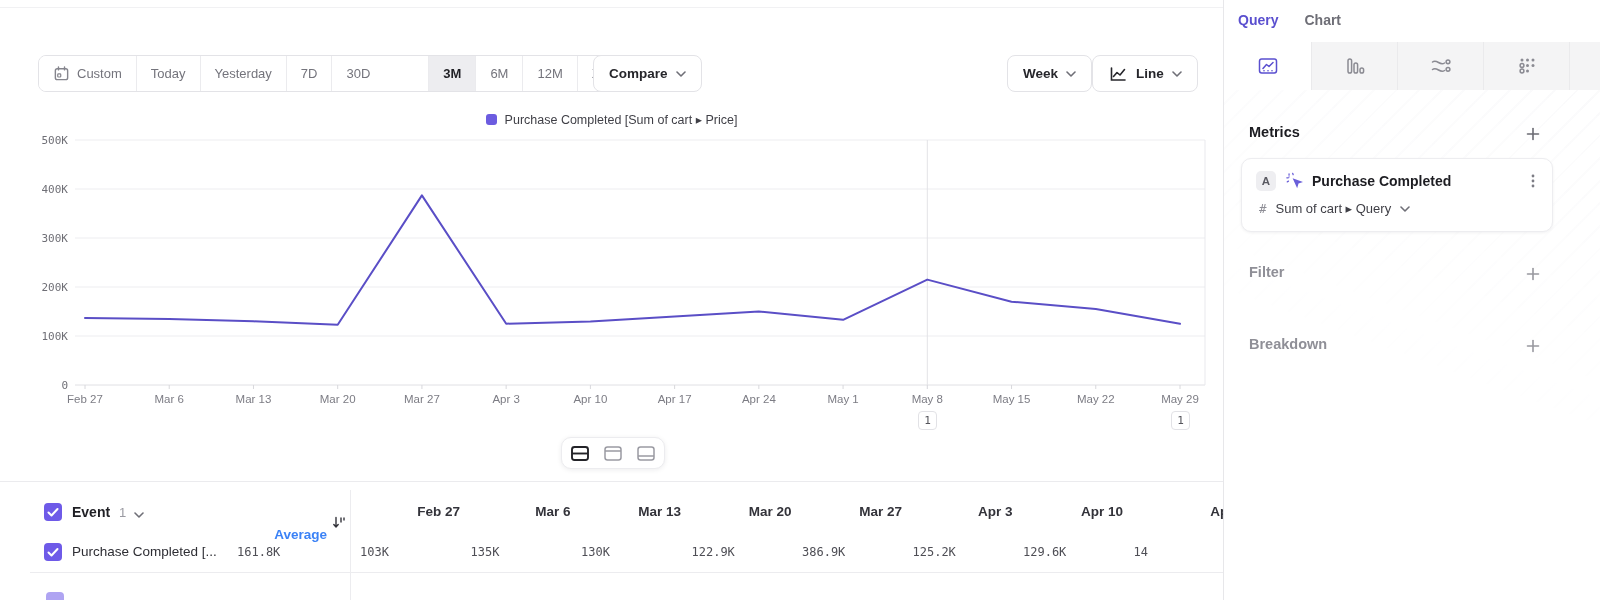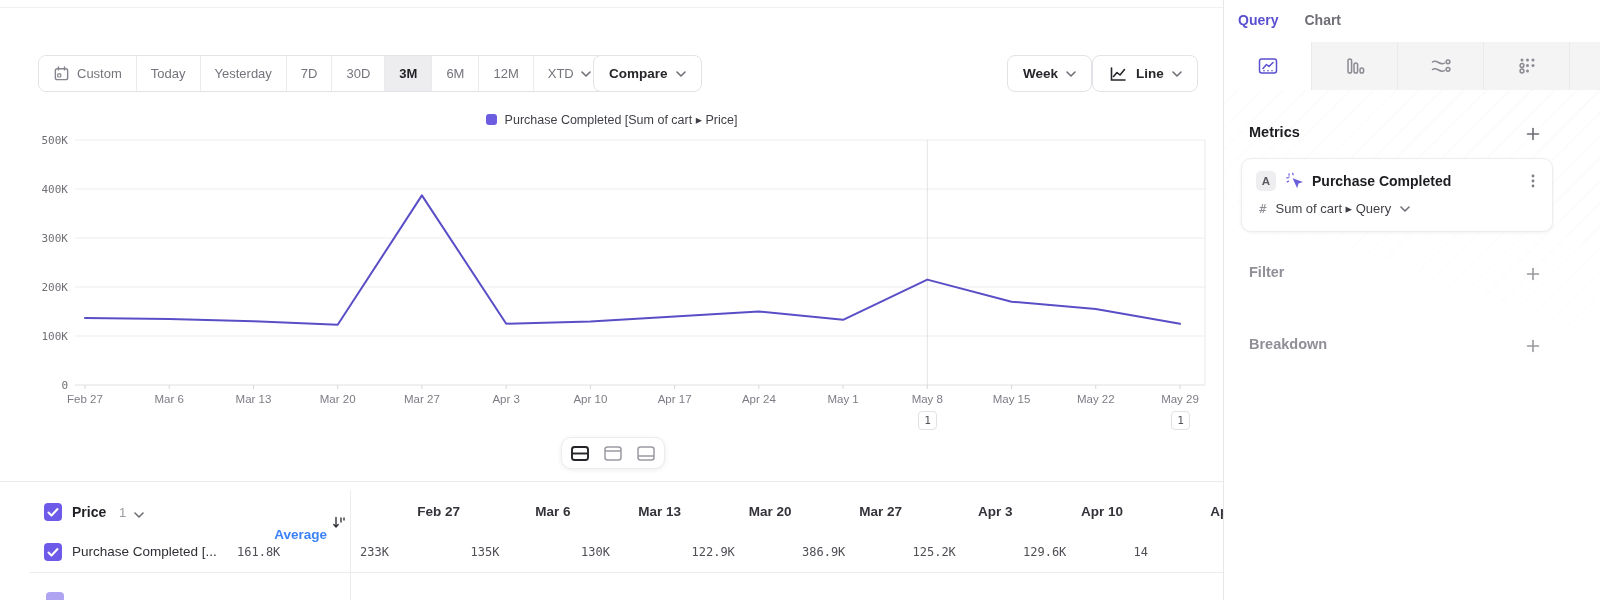--- a/index.html
+++ b/index.html
@@ -14,21 +14,21 @@
   #main{position:absolute;left:0;top:0;width:1223px;height:600px;background:#fff;}
   .hairline-top{position:absolute;left:0;top:7px;width:1223px;height:1px;background:#f1f1f3;}
 
   
   #toolbar{position:absolute;left:0;top:55px;width:1223px;height:37px;padding-left:23px;}
   #range-group{position:absolute;left:38px;top:0;height:37px;display:inline-flex;align-items:stretch;
     border:1px solid var(--border);border-radius:8px;background:#fff;overflow:hidden;}
   .range-item{display:flex;align-items:center;gap:7px;padding:0 14px;font-size:13px;color:var(--txt-gray);
     cursor:pointer;white-space:nowrap;background:#fff;}
   .range-item + .range-item{border-left:1px solid #ebebee;}
-  .range-item.active{background:#ededf0;color:var(--txt-dark);font-weight:bold;}
+  .range-item.active{background:#ededf0;color:var(--txt-dark);font-weight:bold;margin-left:44px;}
   .btn{position:absolute;top:0;height:37px;display:inline-flex;align-items:center;gap:8px;padding:0 15px;
     border:1px solid var(--border);border-radius:8px;background:#fff;font-size:13.5px;font-weight:bold;
     color:#26262b;cursor:pointer;font-family:"Liberation Sans",sans-serif;}
   #compare-btn{left:593px;}
   #week-btn{left:1007px;}
   #line-btn{left:1092px;}
   .chev{width:10px;height:6px;flex:none;}
   .chev path{stroke:#6f6f77;stroke-width:1.6;fill:none;stroke-linecap:round;stroke-linejoin:round;}
 
   
@@ -252,21 +252,21 @@
         </button>
       </div>
     <div id="section-divider"></div>
 
     <div id="table">
       <div class="checkbox" style="left:44px;top:21px;">
         <svg viewBox="0 0 18 18">
             <path d="M4.5 9.5 L7.5 12.5 L13.5 6"></path>
           </svg>
       </div>
-      <span class="event-label">Price</span>
+      <span class="event-label">Event</span>
       <span class="event-count">1</span>
       <svg class="chev event-chev" viewBox="0 0 10 6">
           <path d="M1 1 L5 5 L9 1"></path>
         </svg>
       <div class="avg-wrap">
         <span class="avg-label">Average</span>
         <svg width="15" height="15" viewBox="0 0 15 15">
           <path d="M4 2.5 V12 M4 12 L1.8 9.5 M4 12 L6.2 9.5" fill="none" stroke="#33333a" stroke-width="1.4" stroke-linecap="round" stroke-linejoin="round"></path>
           <path d="M9 3 V7" stroke="#33333a" stroke-width="1.4" stroke-linecap="round"></path>
           <path d="M12 3 V5" stroke="#33333a" stroke-width="1.4" stroke-linecap="round"></path>
@@ -285,21 +285,21 @@
           <div class="col-head" style="left:1133.5px;">Apr</div>
         </div>
       <div id="table-rows">
           <div class="checkbox" style="left:44px;top:61px;">
             <svg viewBox="0 0 18 18">
               <path d="M4.5 9.5 L7.5 12.5 L13.5 6"></path>
             </svg>
           </div>
           <div class="row-label">Purchase Completed [...</div>
           <div class="cell-val" style="left:237px;">161.8K</div>
-          <div class="cell-val" style="left:360px;">233K</div>
+          <div class="cell-val" style="left:360px;">103K</div>
           <div class="cell-val" style="left:470.5px;">135K</div>
           <div class="cell-val" style="left:581px;">130K</div>
           <div class="cell-val" style="left:691.5px;">122.9K</div>
           <div class="cell-val" style="left:802px;">386.9K</div>
           <div class="cell-val" style="left:912.5px;">125.2K</div>
           <div class="cell-val" style="left:1023px;">129.6K</div>
           <div class="cell-val" style="left:1133.5px;">14</div>
         </div>
       <div class="next-row-hint"></div>
     </div>

